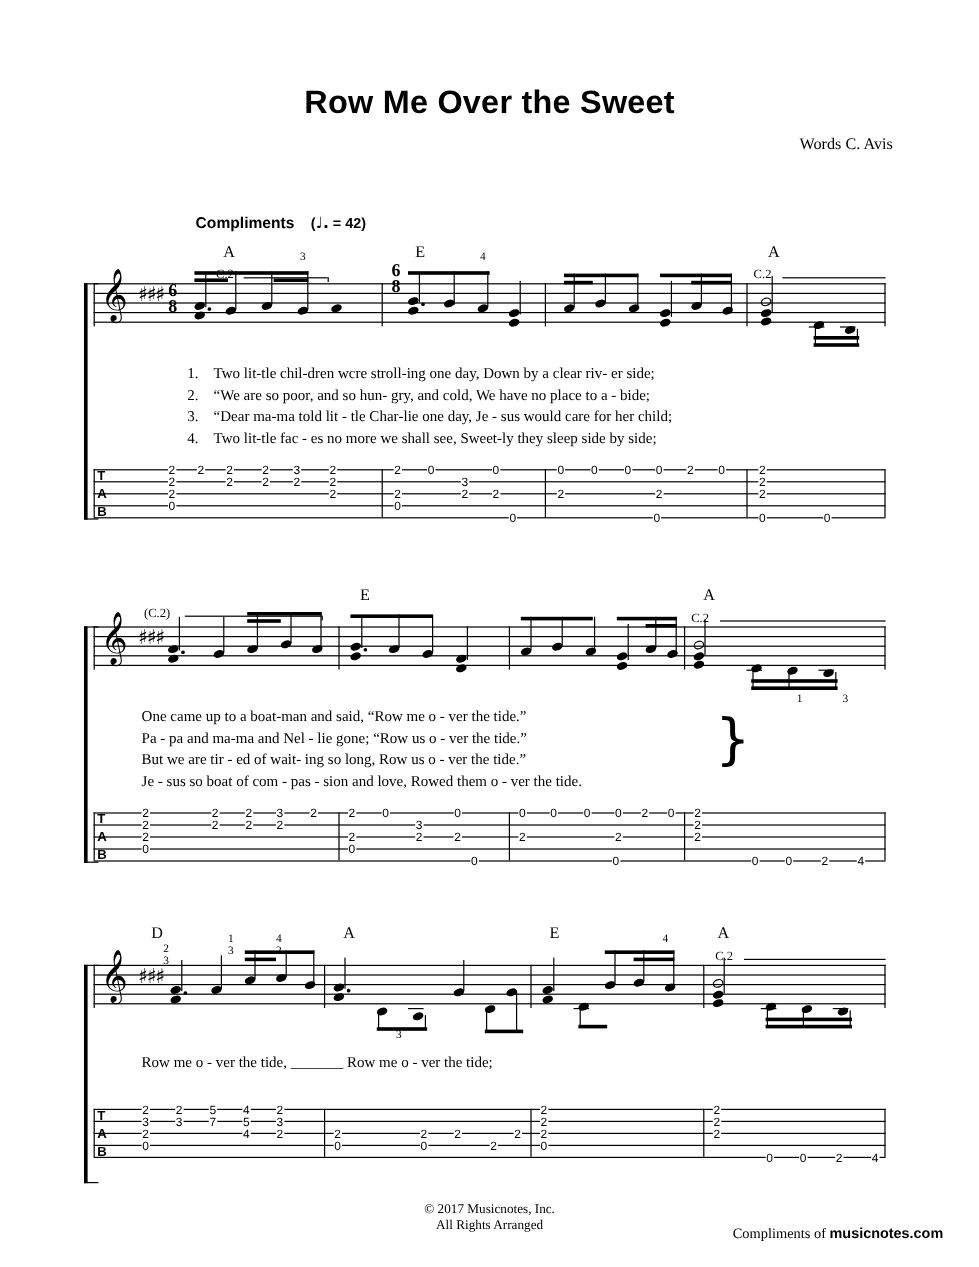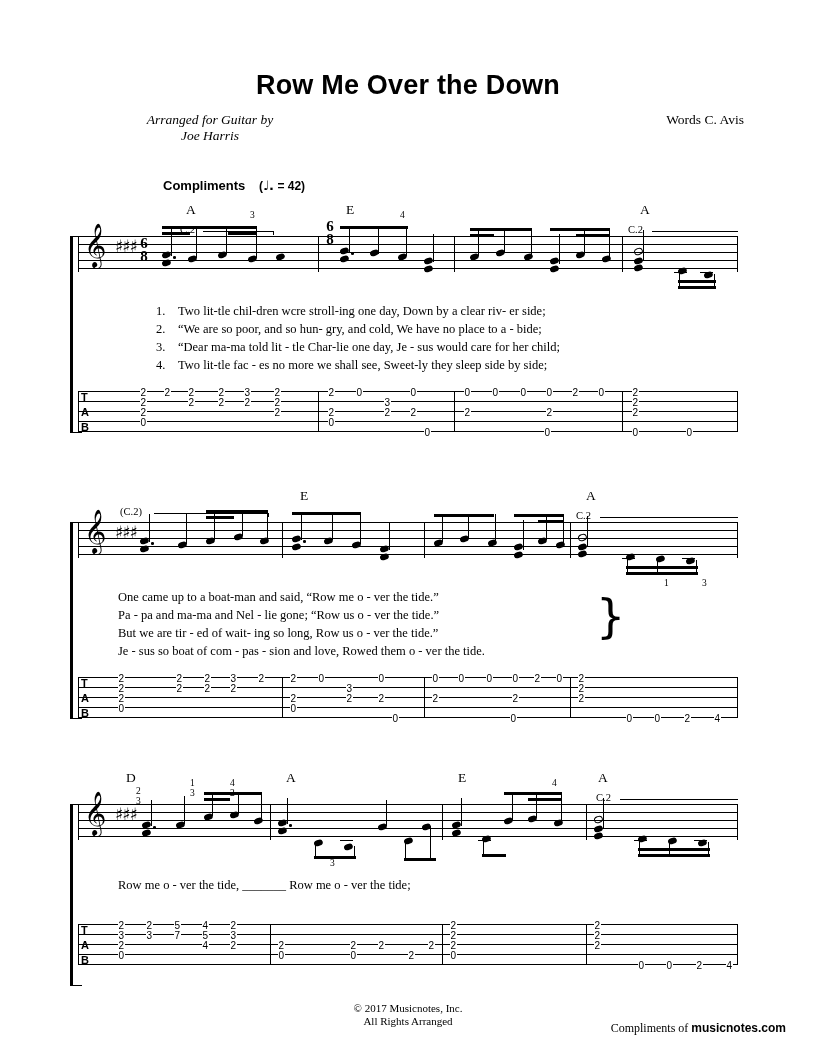--- a/index.html
+++ b/index.html
@@ -91,26 +91,22 @@
   .footer-logo .gclef{font-family:"DejaVu Sans", sans-serif;font-size:30px;vertical-align:-7px;}
   .footer-right{position:absolute;right:30px;bottom:20px;font-size:12px;font-family:"Liberation Serif", serif;}
   .footer-right b{font-family:"Liberation Sans", sans-serif;font-weight:bold;}
   .brk{position:absolute;font-family:"DejaVu Sans", sans-serif;font-size:46px;line-height:46px;}
 </style>
 </head>
 <body>
 
 <div class="page">
 
-  <div class="title">Row Me Over the Down</div>
-
-  <div class="credit-left">
-    <div>Arranged for Guitar by</div>
-    <div>Joe Harris</div>
-  </div>
+  <div class="title">Row Me Over the Sweet</div>
+
 
   <div class="credit-right">
     <div>Words C. Avis</div>
   </div>
 
   <div class="tempo">
     <span>Compliments</span>
     <span class="metro">(<span class="metro-note">♩.</span> <span>= 42</span>)</span>
   </div>
 

